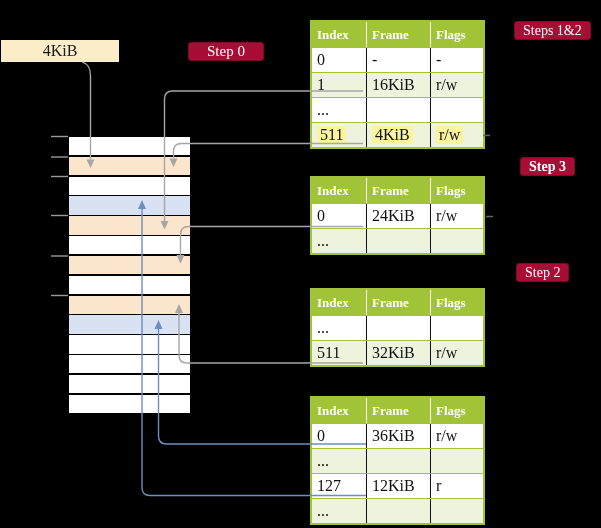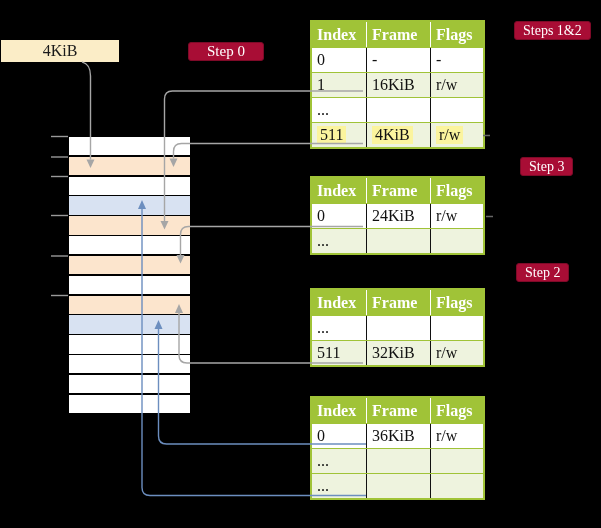--- a/index.html
+++ b/index.html
@@ -7,38 +7,38 @@
          font-family:"Liberation Serif","DejaVu Serif",serif;}
   
   #frame-box{position:absolute;left:1px;top:40px;width:118px;height:22px;
              background:#FBEDC7;color:#1a1a1a;font-size:16px;
              display:flex;align-items:center;justify-content:center;}
   
   .steplabel{position:absolute;background:#A80D35;color:#fff;border:1px solid #7E0A28;
              border-radius:3px;font-size:14px;line-height:15px;padding:1px 8px;white-space:nowrap;text-align:center;}
   #step0{left:188px;top:42px;font-size:15px;padding:1px 18px;}
   #steps12{left:514px;top:21px;}
-  #step3{left:520px;top:157px;}
+  #step3{left:520px;top:157px;font-weight:bold;}
   #step4{left:516px;top:263px;}
   
   #strip{position:absolute;left:69px;top:137px;width:121px;height:276px;
          background:#000;display:flex;flex-direction:column;gap:1.5px;}
   .mrow{flex:1;}
   .mrow.white{background:#ffffff;}
   .mrow.wheat{background:#FCE5CD;}
   .mrow.blue{background:#D8E2F2;}
   
   .ptable{position:absolute;width:171px;background:#A0C337;border:2px solid #A0C337;
           display:flex;flex-direction:column;gap:1px;}
   .trow{display:flex;height:24px;}
   .trow.thead{height:25px;}
   .tc{box-sizing:border-box;padding:0 5px;font-size:16px;display:flex;align-items:center;
       overflow:hidden;white-space:nowrap;}
   .c1{width:55px;}.c2{width:64px;}.c3{width:52px;}
-  .thead .tc{background:#A0C337;color:#fff;font-weight:bold;font-size:16px;}
+  .thead .tc{background:#A0C337;color:#fff;font-weight:bold;font-size:13px;}
   .thead .c1,.thead .c2{border-right:1.5px solid #fff;}
   .trow.white .tc{background:#ffffff;color:#111;}
   .trow.pale .tc{background:#EEF3DE;color:#111;}
   .trow.white .c1,.trow.white .c2,.trow.pale .c1,.trow.pale .c2{border-right:1.5px solid #111;}
   #pt1{left:310px;top:20px;}
   #pt2{left:310px;top:176px;}
   #pt3{left:310px;top:288px;}
   #pt4{left:310px;top:396px;}
   .hl{background:#FBF49E;padding:0 3px;}
   
@@ -160,20 +160,25 @@
     <div class="trow white">
       <div class="tc c1">0</div>
       <div class="tc c2">36KiB</div>
       <div class="tc c3">r/w</div>
     </div>
     <div class="trow pale">
       <div class="tc c1">...</div>
       <div class="tc c2"></div>
       <div class="tc c3"></div>
     </div>
+    <div class="trow white">
+      <div class="tc c1">127</div>
+      <div class="tc c2">12KiB</div>
+      <div class="tc c3">r</div>
+    </div>
     <div class="trow pale">
       <div class="tc c1">...</div>
       <div class="tc c2"></div>
       <div class="tc c3"></div>
     </div>
   </div>
 
   <svg id="overlay" width="601" height="528" viewBox="0 0 601 528">
 
     <g>

